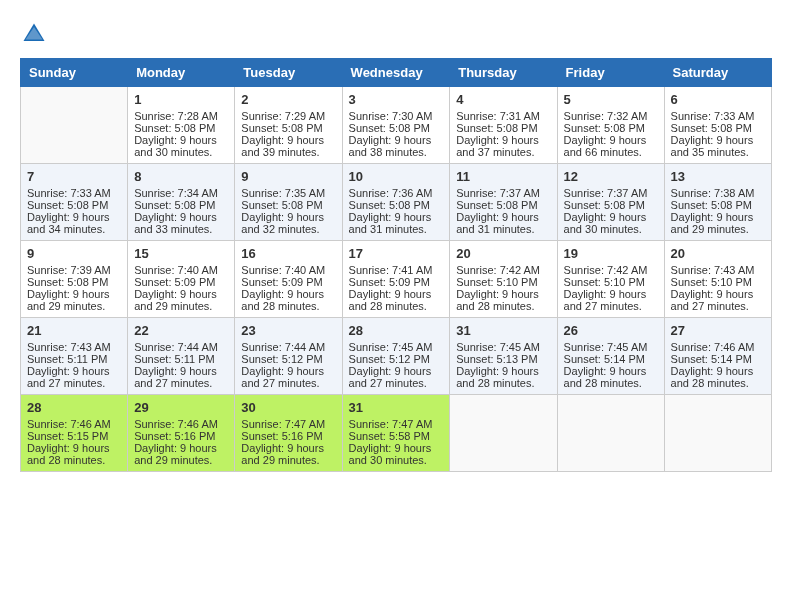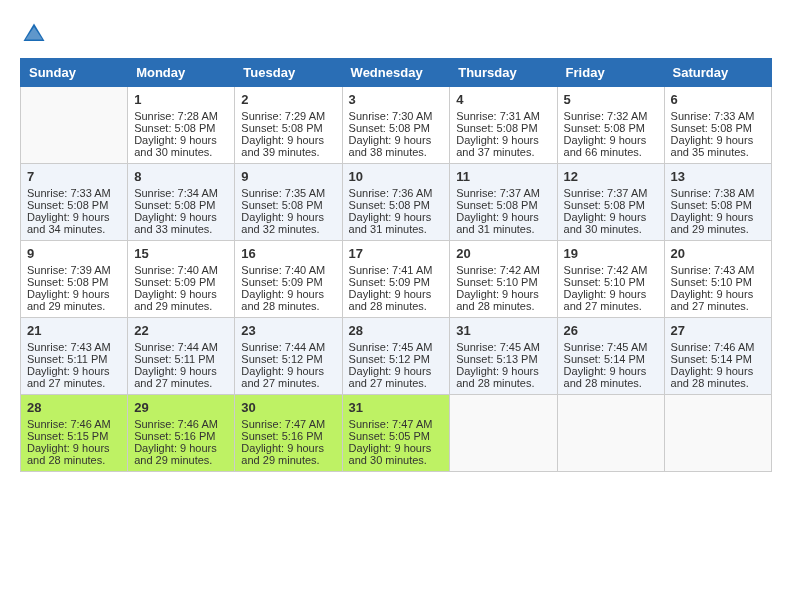--- a/index.html
+++ b/index.html
@@ -342,21 +342,21 @@
         <td>
           <span class="day-num">30</span>
           <div>Sunrise: 7:47 AM</div>
           <div>Sunset: 5:16 PM</div>
           <div>Daylight: 9 hours</div>
           <div>and 29 minutes.</div>
         </td>
         <td>
           <span class="day-num">31</span>
           <div>Sunrise: 7:47 AM</div>
-          <div>Sunset: 5:05 PM</div>
+          <div>Sunset: 5:58 PM</div>
           <div>Daylight: 9 hours</div>
           <div>and 30 minutes.</div>
         </td>
         <td class="empty"></td>
         <td class="empty"></td>
         <td class="empty"></td>
       </tr>
     </tbody>
 </table>
 

